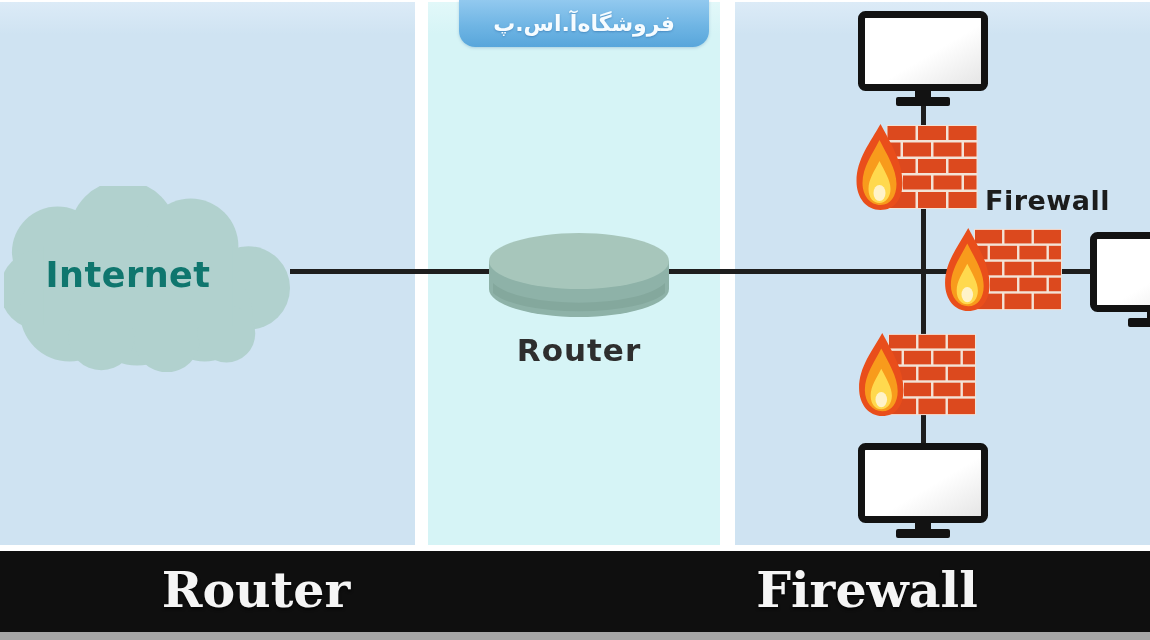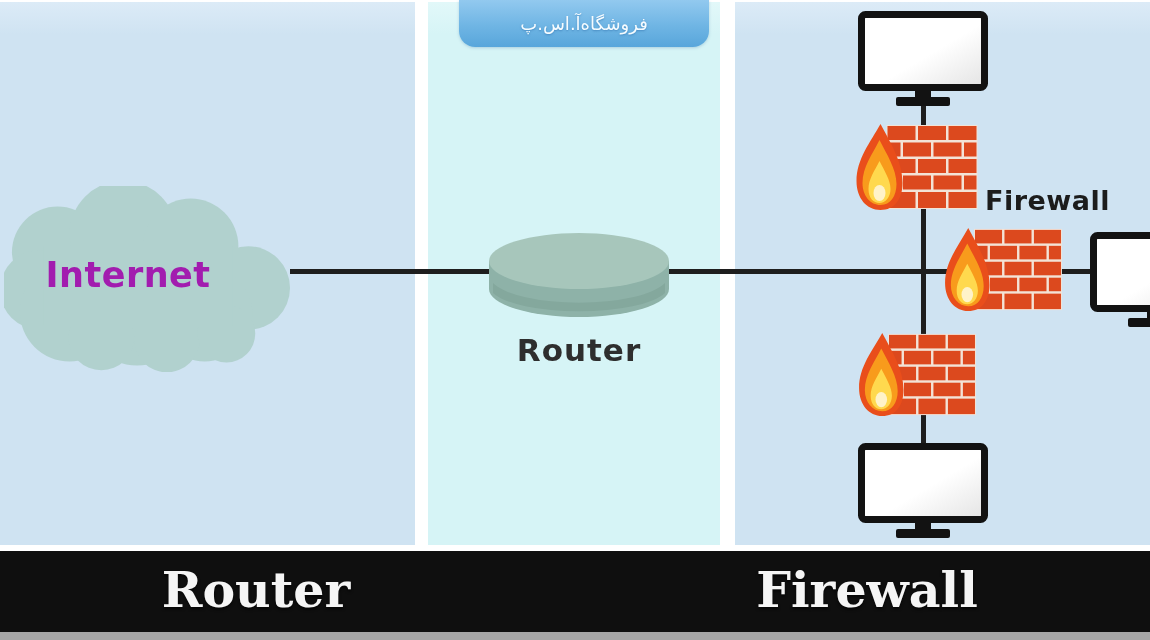--- a/index.html
+++ b/index.html
@@ -15,28 +15,28 @@
   #panel-firewall{left:735px;width:415px;}
 
   .badge{
     position:absolute;left:459px;top:0;width:250px;height:47px;
     background:linear-gradient(180deg,#92c9ef 0%,#6fb5e4 55%,#58a6db 100%);
     border-radius:0 0 16px 16px;
     display:flex;align-items:center;justify-content:center;
     box-shadow:0 1px 3px rgba(90,140,180,.35);z-index:6;
   }
   .badge-text{
-    color:#f6fcff;font-size:18px;font-weight:normal;direction:rtl;
+    color:#f6fcff;font-size:22px;font-weight:bold;direction:rtl;
     text-shadow:0 1px 2px rgba(45,110,170,.55);letter-spacing:.5px;
   }
 
   .cloud-svg{position:absolute;left:4px;top:186px;width:288px;height:186px;z-index:2;}
   .internet-label{
     position:absolute;left:128px;top:255px;transform:translateX(-50%);
-    font-size:35px;font-weight:bold;color:#a21caf;z-index:3;letter-spacing:.5px;
+    font-size:35px;font-weight:bold;color:#0f766e;z-index:3;letter-spacing:.5px;
   }
 
   .h-line{position:absolute;left:290px;top:269px;width:804px;height:5px;background:#1e1e1e;z-index:1;}
   .v-line{position:absolute;left:921px;top:104px;width:5px;height:344px;background:#1e1e1e;z-index:1;}
 
   .router-svg{position:absolute;left:489px;top:231px;width:180px;height:88px;z-index:2;}
   .router-label{
     position:absolute;left:579px;top:332px;transform:translateX(-50%);
     font-size:31px;font-weight:bold;color:#2e2e2e;z-index:3;letter-spacing:1px;
   }

